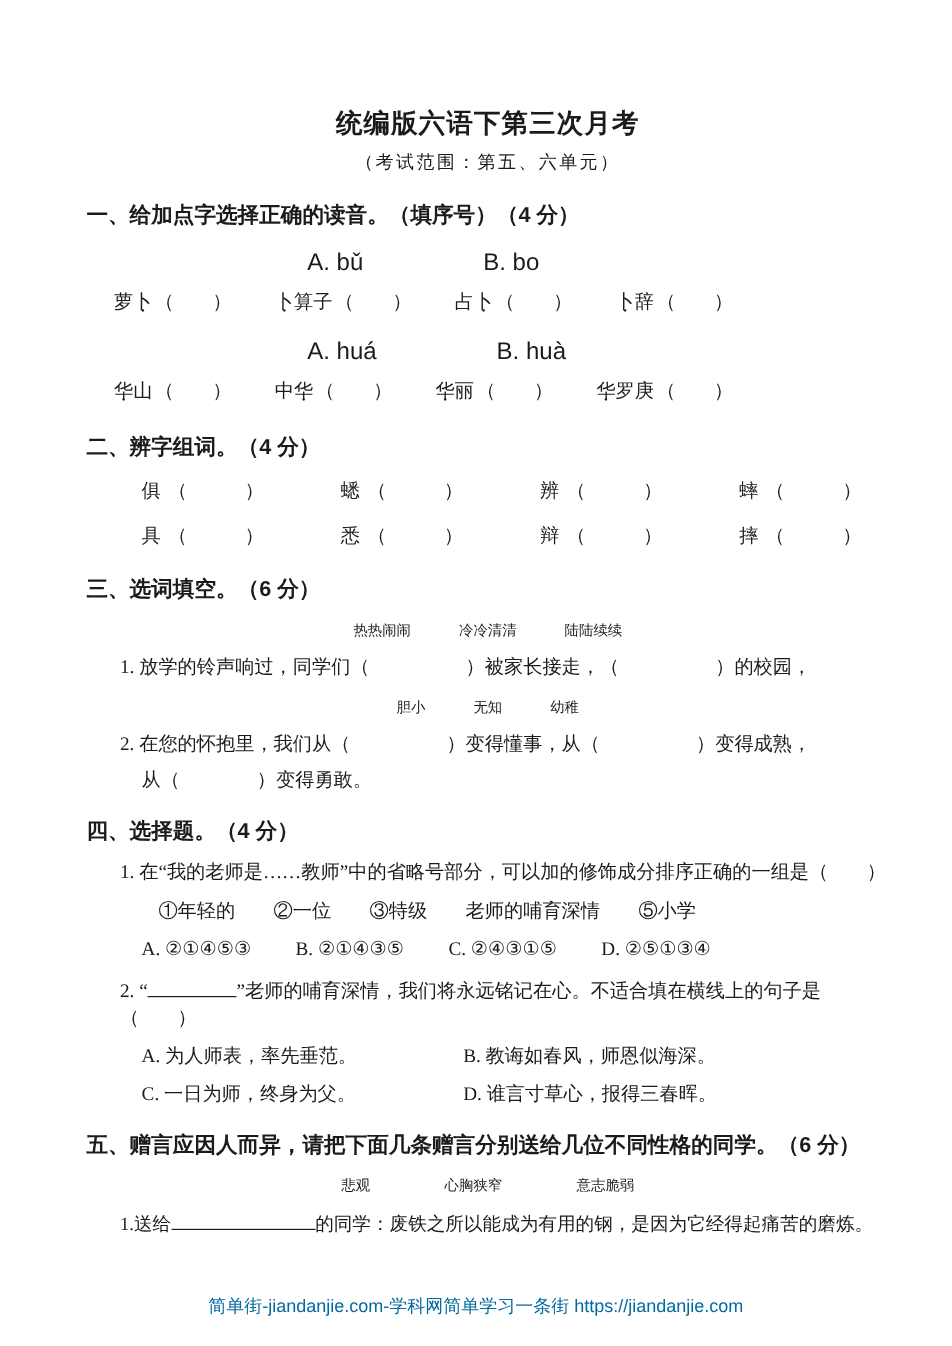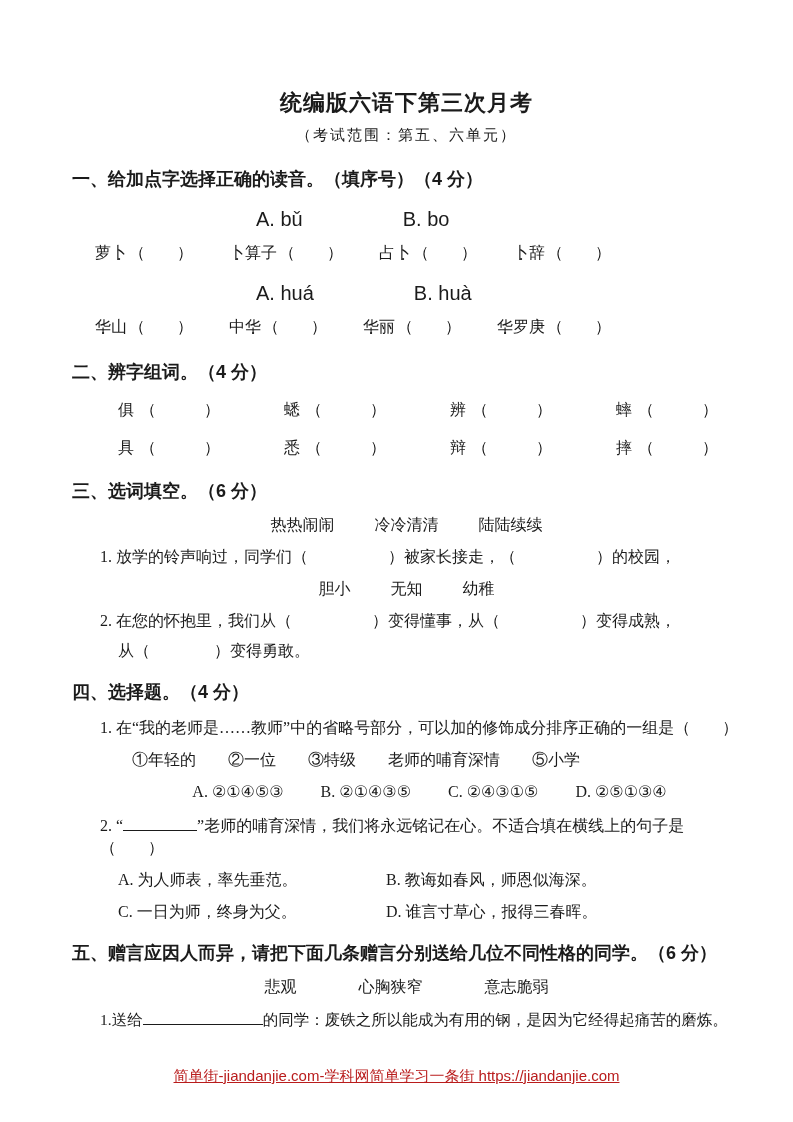--- a/index.html
+++ b/index.html
@@ -25,36 +25,35 @@
   .word-item{white-space:nowrap;}
   .ch{position:relative;display:inline-block;}
   .ch.dotted::after{
     content:"•";position:absolute;left:50%;transform:translateX(-50%);
     bottom:-0.62em;font-size:9px;color:#1b1b1b;
   }
   .bracket{margin-left:2px;}
   .s2-row{display:flex;gap:64px;margin:12px 0 0 46px;font-size:16px;line-height:26px;}
   .s2-row:nth-of-type(3){margin-top:8px;}
   .s2-item .ch{margin-right:4px;}
-  .bank{display:flex;justify-content:center;gap:40px;margin-top:10px;font-size:16px;line-height:22px;}
+  .bank{display:flex;justify-content:center;gap:40px;margin-top:10px;font-size:12px;line-height:22px;}
   .bank.wide{gap:62px;}
   .sent{margin:10px 0 0 28px;font-size:16px;line-height:22px;}
   .sent.cont{margin-left:46px;margin-top:8px;}
   .stem{margin:12px 0 0 28px;font-size:16px;line-height:22px;}
   .mods{display:flex;gap:32px;margin:10px 0 0 60px;font-size:16px;line-height:22px;}
-  .choices{display:flex;gap:37px;margin:10px 0 0 46px;font-size:16px;line-height:22px;justify-content:center;}
+  .choices{display:flex;gap:37px;margin:10px 0 0 46px;font-size:16px;line-height:22px;}
   .choice-grid{display:grid;grid-template-columns:268px auto;row-gap:10px;margin:10px 0 0 46px;font-size:16px;line-height:22px;}
   .blank{display:inline-block;width:74px;height:15px;border-bottom:1px solid #1b1b1b;vertical-align:baseline;}
   .blank.wide{width:120px;}
   .s5-item{margin:10px 0 0 28px;font-size:15.5px;line-height:24px;white-space:nowrap;}
   .footer{
-    position:absolute;left:0;right:0;bottom:36px;text-align:center;
-    color:#b91c1c;font-size:15px;
+    position:absolute;left:0;right:0;bottom:24px;text-align:center;
+    color:#0369a1;font-size:15px;
     font-family:"Liberation Sans","DejaVu Sans",sans-serif;
-    text-decoration:underline;
   }
 </style>
 </head>
 <body>
 
 <div class="page">
   <div class="content">
 
     <div class="title">统编版六语下第三次月考</div>
     <div class="subtitle">（考试范围：第五、六单元）</div>

